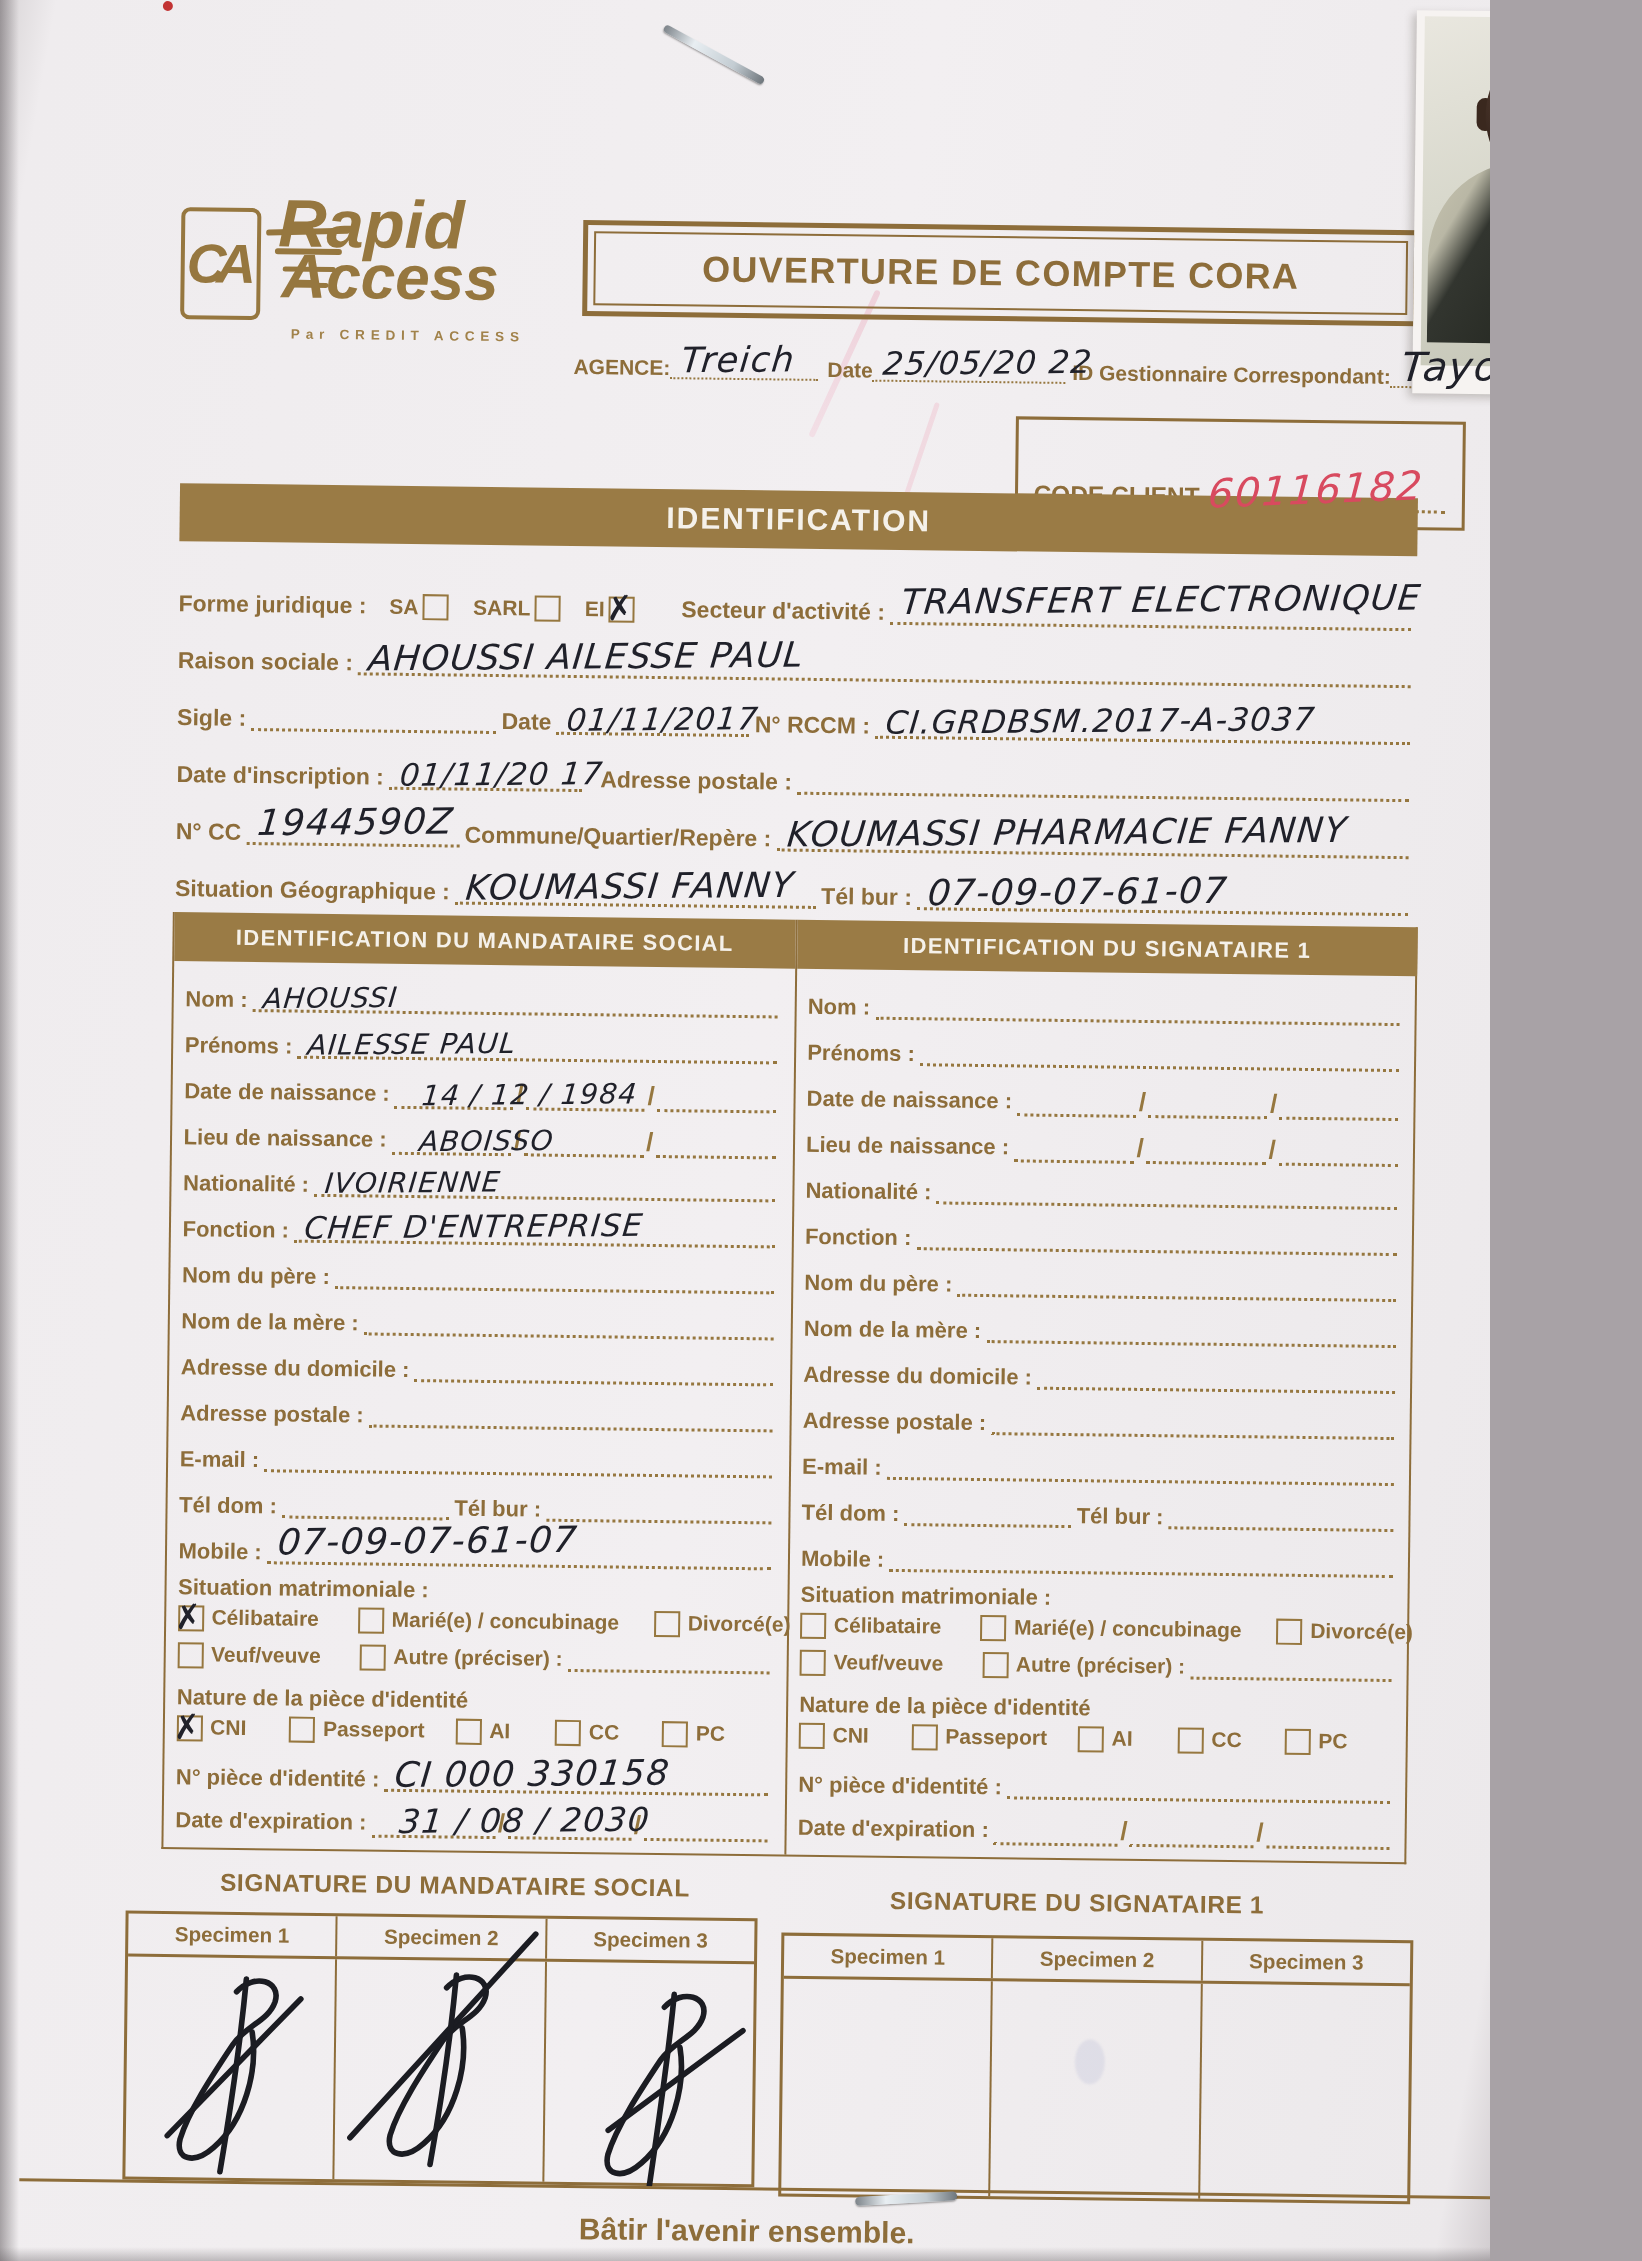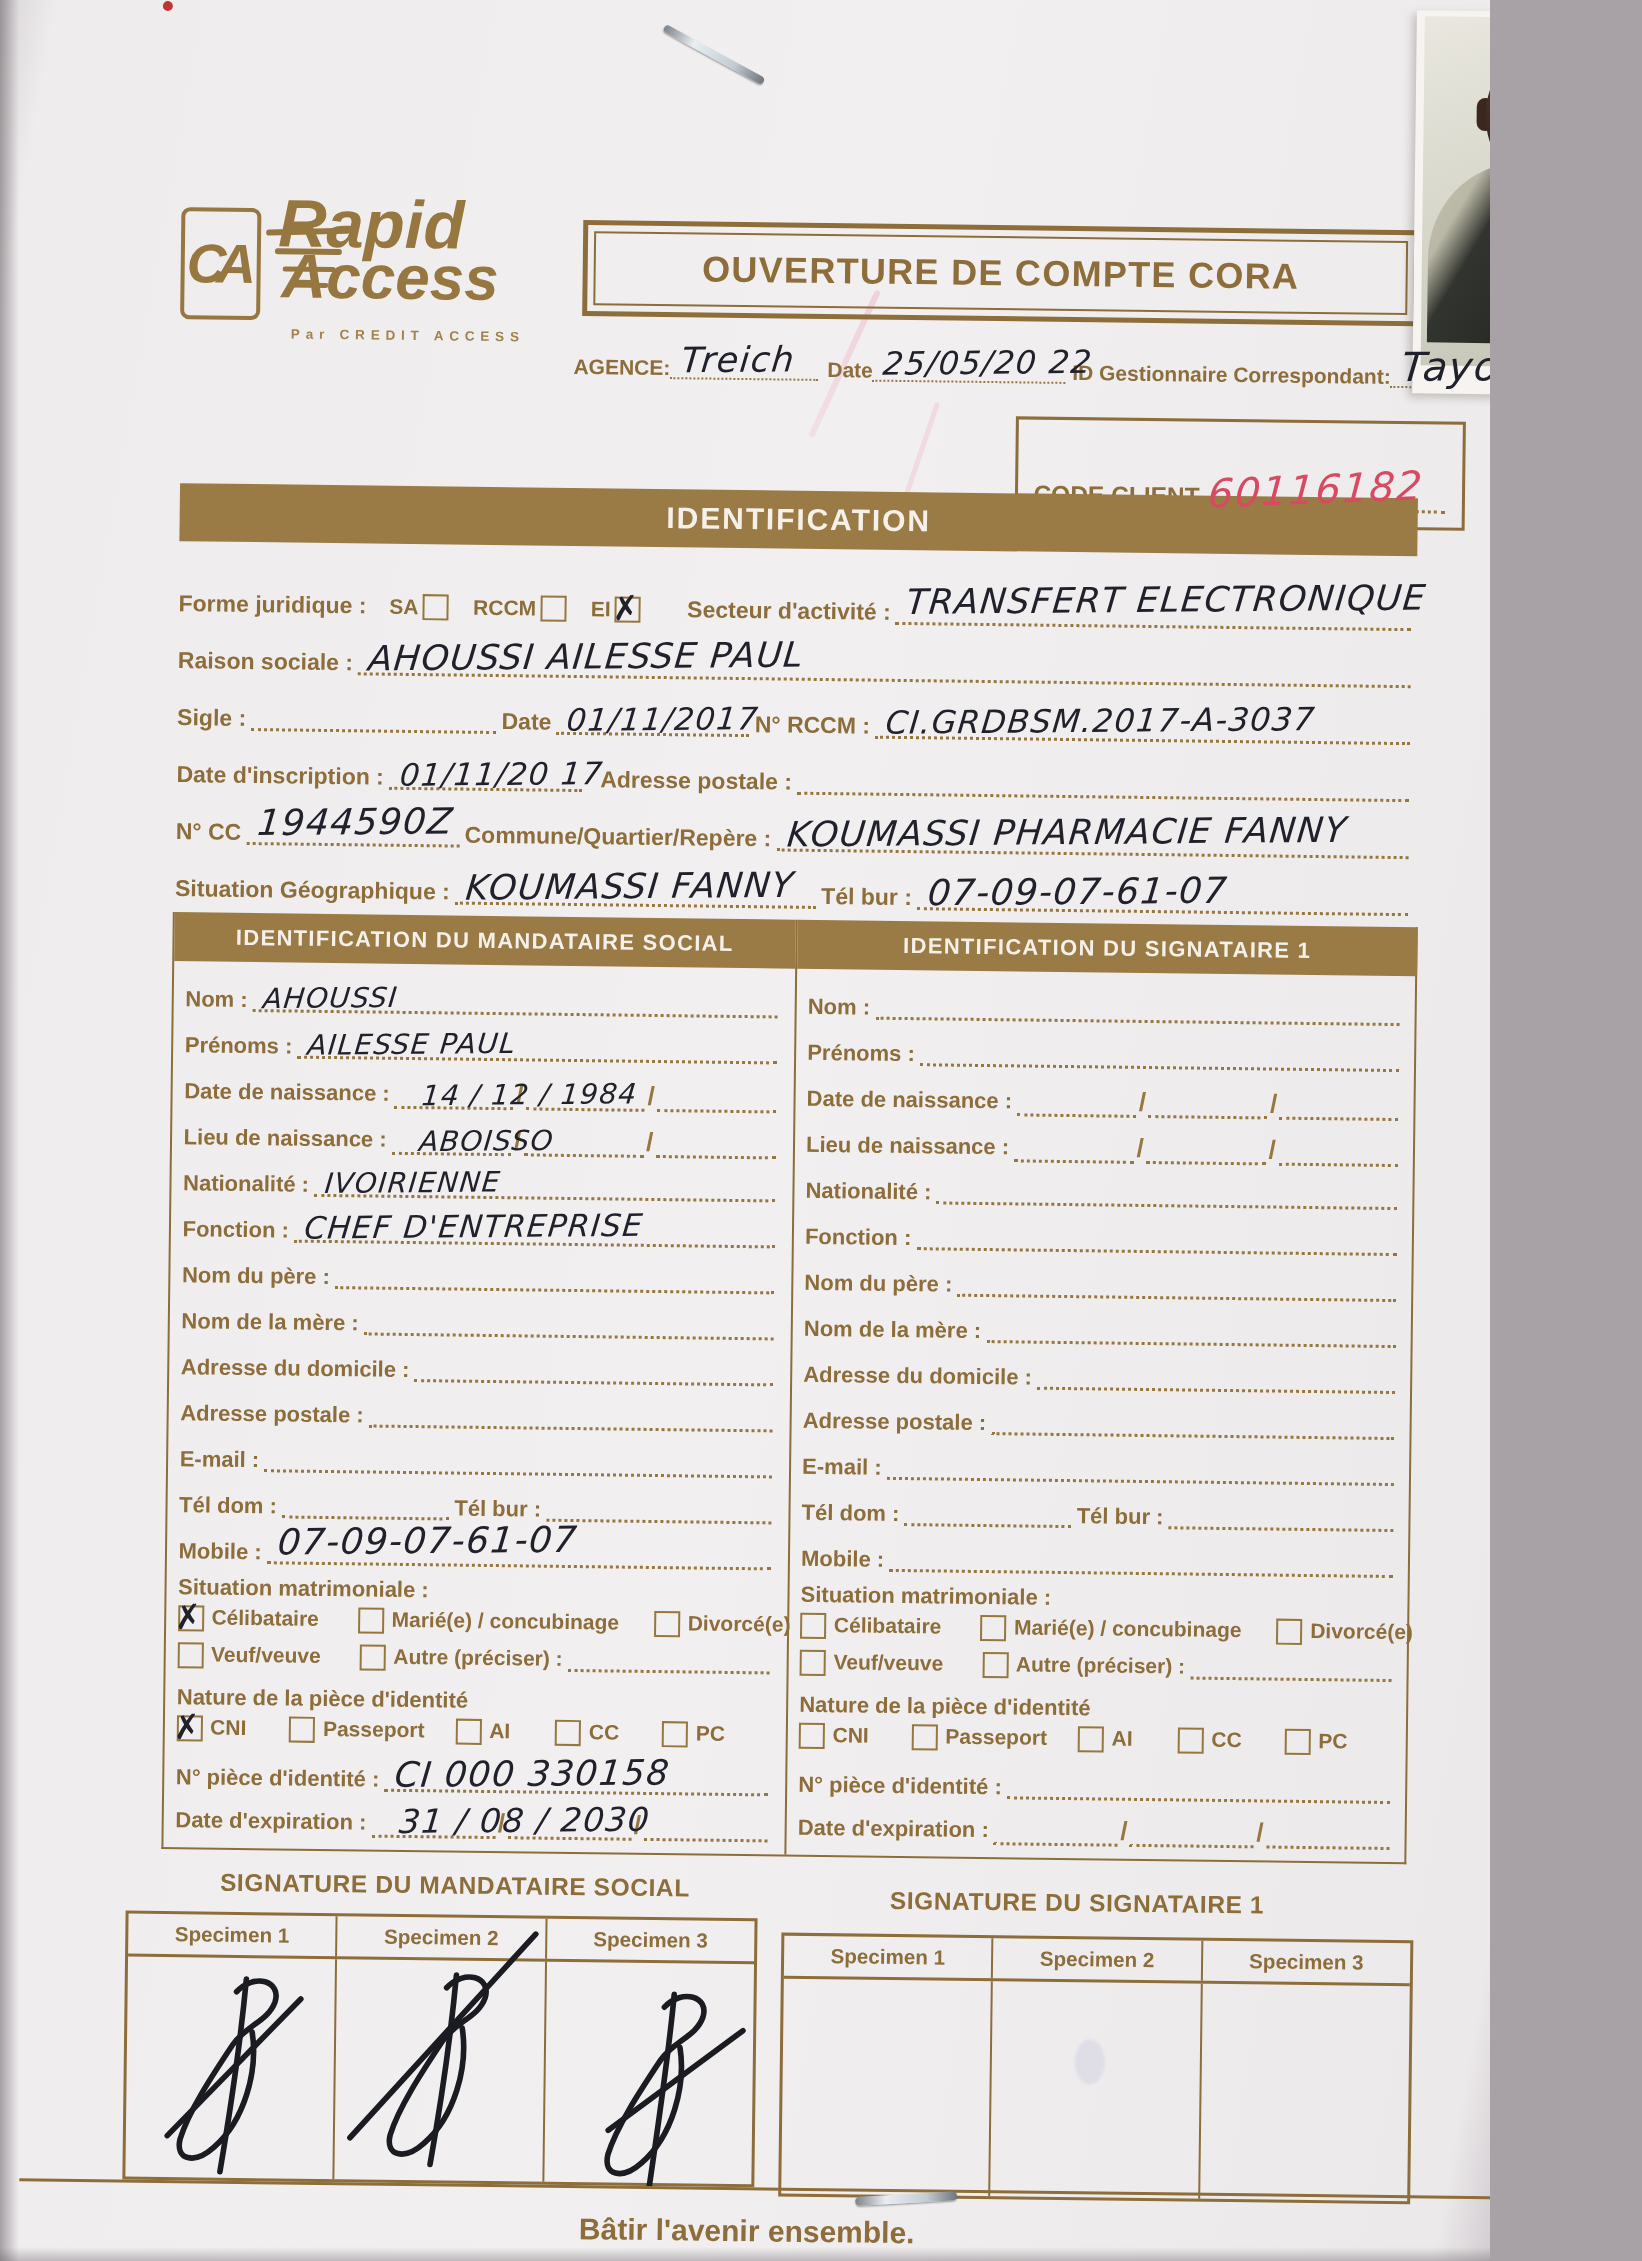--- a/index.html
+++ b/index.html
@@ -189,21 +189,21 @@
   <div class="banner">
     <span>IDENTIFICATION</span>
   </div>
 
   <div class="topfields">
 
     <div class="trow">
       <span class="lbl">Forme juridique :</span>
       <span class="cbl" style="margin-left:23px;">SA</span>
       <span class="cb"></span>
-      <span class="cbl" style="margin-left:17px;">RCCM</span>
+      <span class="cbl" style="margin-left:17px;">SARL</span>
       <span class="cb"></span>
       <span class="cbl" style="margin-left:17px;">EI</span>
       <span class="cb checked"></span>
       <span class="lbl" style="margin-left:39px;">Secteur d'activité :</span>
       <span class="dots">
             <span class="hand" style="font-size:35px;bottom:0px;">TRANSFERT ELECTRONIQUE</span>
           </span>
     </div>
 
     <div class="trow">

